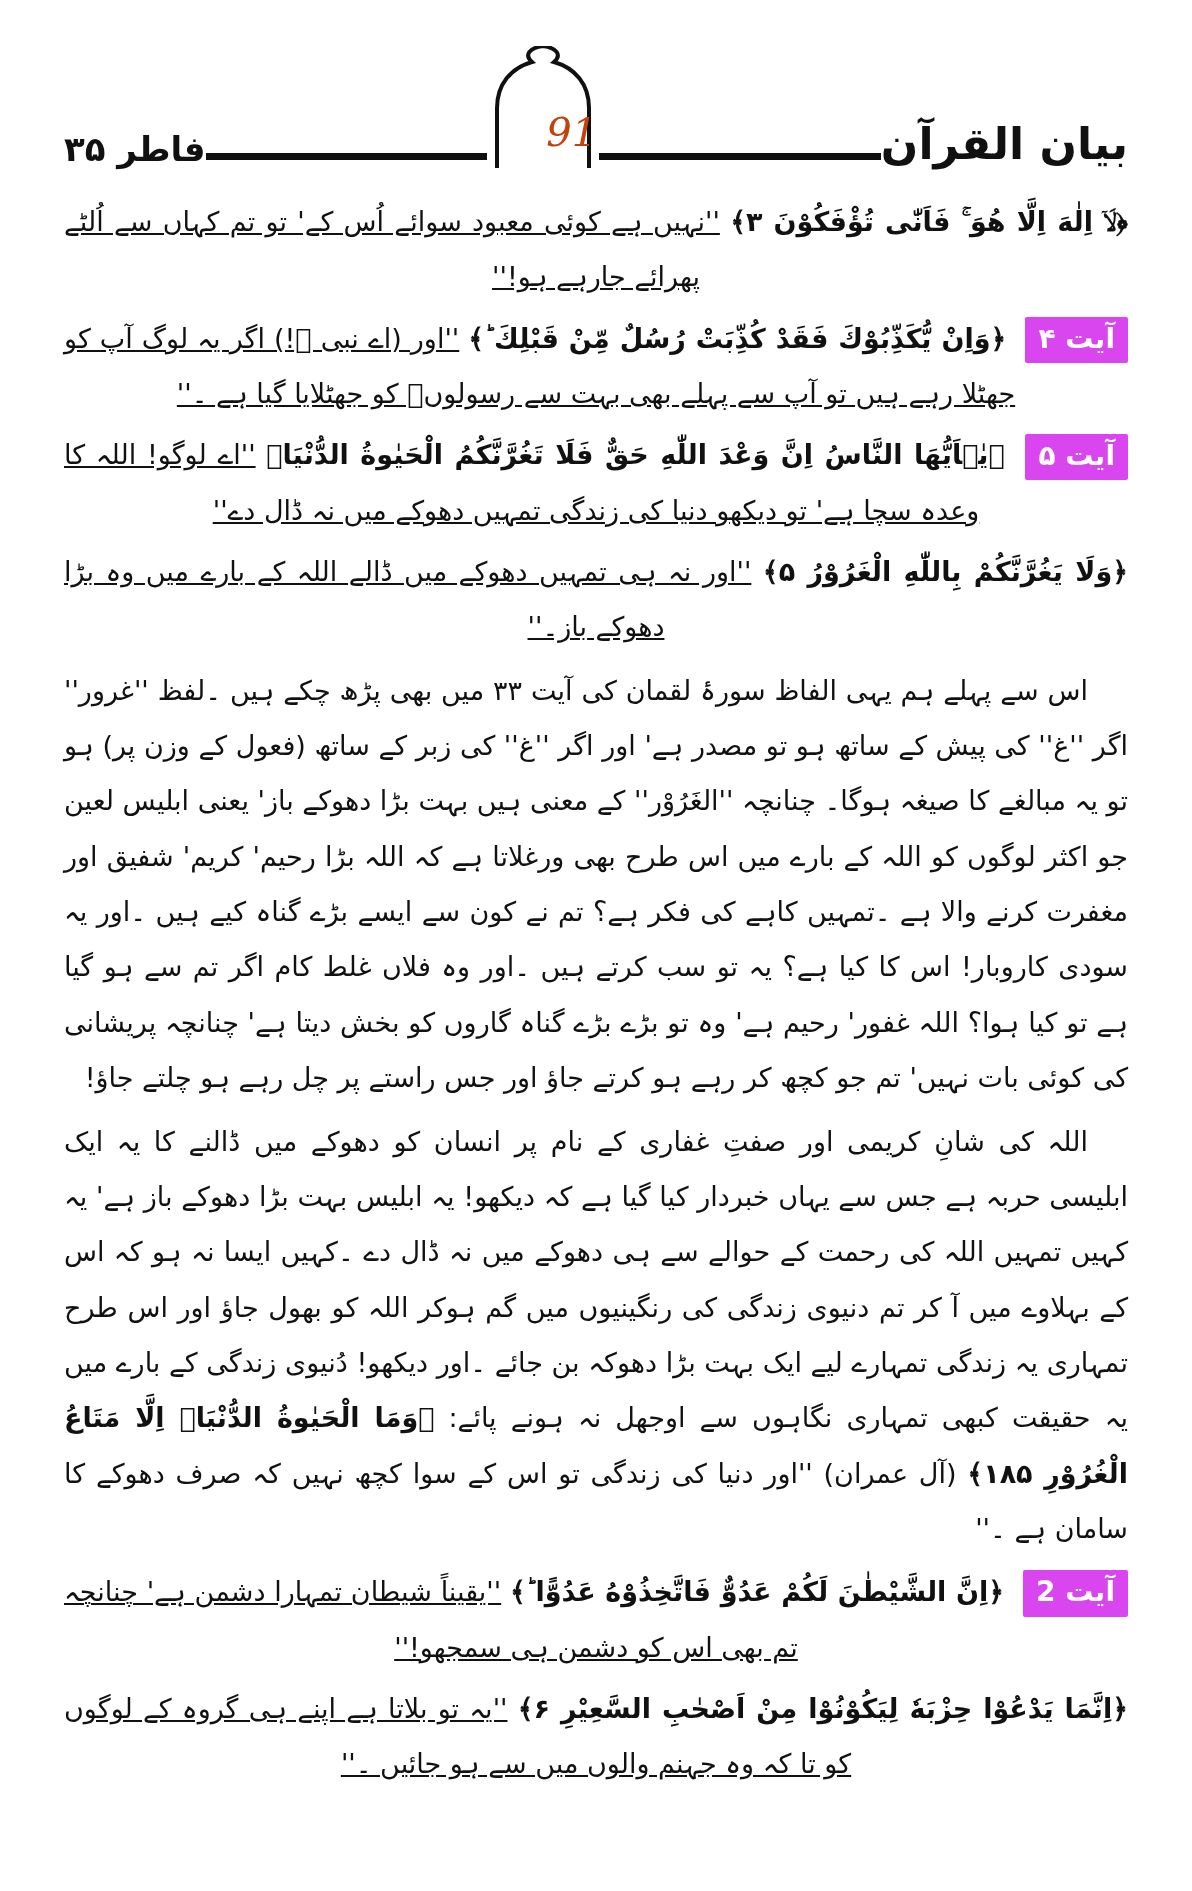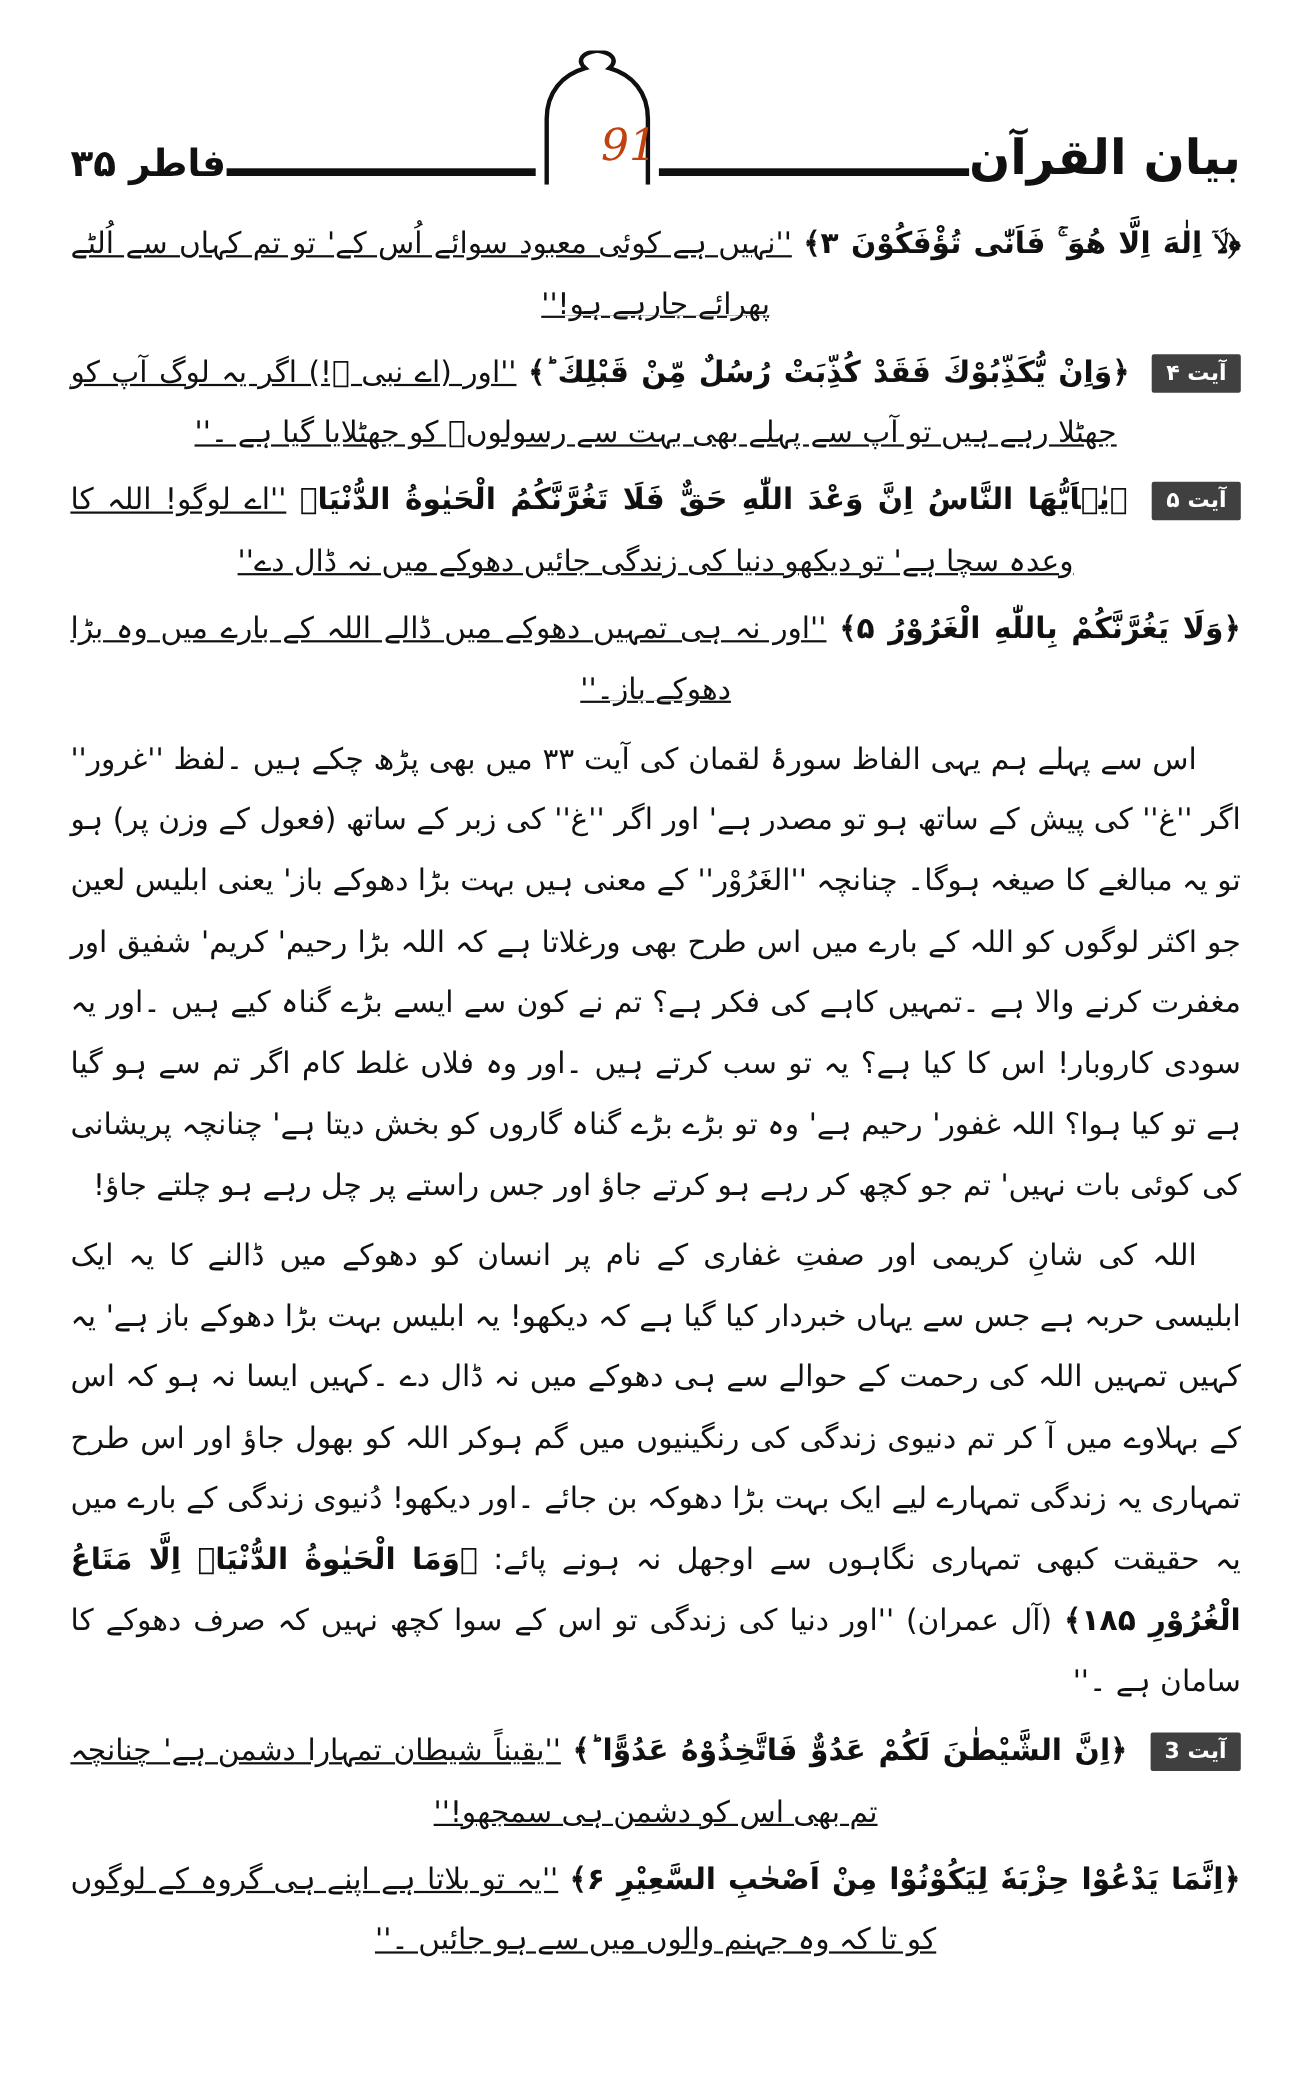--- a/index.html
+++ b/index.html
@@ -71,24 +71,24 @@
     text-align: justify;
     text-align-last: center;
     margin: 6px 0;
   }
   .arabic {
     font-weight: bold;
     font-size: 27px;
   }
   .ayat-label {
     display: inline-block;
-    background: #404040;
+    background: #d946ef;
     color: #fff;
     font-weight: bold;
-    font-size: 20px;
+    font-size: 28px;
     line-height: 1.45;
     padding: 2px 13px 4px 13px;
     margin-left: 10px;
     vertical-align: middle;
     border-radius: 2px;
   }
   .commentary {
     text-align: justify;
     text-align-last: right;
     text-indent: 40px;
@@ -124,38 +124,38 @@
     <div class="verse-block">
       <span class="ayat-label">آیت ۴</span>
       <span class="arabic">﴿وَاِنْ يُّكَذِّبُوْكَ فَقَدْ كُذِّبَتْ رُسُلٌ مِّنْ قَبْلِكَ ؕ﴾</span>
       <span class="translation">''اور (اے نبی ﷺ!) اگر یہ لوگ آپ کو جھٹلا رہے ہیں تو آپ سے پہلے بھی بہت سے رسولوںؑ کو جھٹلایا گیا ہے ۔''</span>
     </div>
 
 
     <div class="verse-block">
       <span class="ayat-label">آیت ۵</span>
       <span class="arabic">﴿يٰۤاَيُّهَا النَّاسُ اِنَّ وَعْدَ اللّٰهِ حَقٌّ فَلَا تَغُرَّنَّكُمُ الْحَيٰوةُ الدُّنْيَا﴾</span>
-      <span class="translation">''اے لوگو! اللہ کا وعدہ سچا ہے' تو دیکھو دنیا کی زندگی جائیں دھوکے میں نہ ڈال دے''</span>
+      <span class="translation">''اے لوگو! اللہ کا وعدہ سچا ہے' تو دیکھو دنیا کی زندگی تمہیں دھوکے میں نہ ڈال دے''</span>
     </div>
 
     <div class="verse-block">
       <span class="arabic">﴿وَلَا يَغُرَّنَّكُمْ بِاللّٰهِ الْغَرُوْرُ ۵﴾</span>
       <span class="translation">''اور نہ ہی تمہیں دھوکے میں ڈالے اللہ کے بارے میں وہ بڑا دھوکے باز۔''</span>
     </div>
 
     <div class="commentary">اس سے پہلے ہم یہی الفاظ سورۂ لقمان کی آیت ۳۳ میں بھی پڑھ چکے ہیں ۔لفظ ''غرور'' اگر ''غ'' کی پیش کے ساتھ ہو تو مصدر ہے' اور اگر ''غ'' کی زبر کے ساتھ (فعول کے وزن پر) ہو تو یہ مبالغے کا صیغہ ہوگا۔ چنانچہ ''الغَرُوْر'' کے معنی ہیں بہت بڑا دھوکے باز' یعنی ابلیس لعین جو اکثر لوگوں کو اللہ کے بارے میں اس طرح بھی ورغلاتا ہے کہ اللہ بڑا رحیم' کریم' شفیق اور مغفرت کرنے والا ہے ۔تمہیں کاہے کی فکر ہے؟ تم نے کون سے ایسے بڑے گناہ کیے ہیں ۔اور یہ سودی کاروبار! اس کا کیا ہے؟ یہ تو سب کرتے ہیں ۔اور وہ فلاں غلط کام اگر تم سے ہو گیا ہے تو کیا ہوا؟ اللہ غفور' رحیم ہے' وہ تو بڑے بڑے گناہ گاروں کو بخش دیتا ہے' چنانچہ پریشانی کی کوئی بات نہیں' تم جو کچھ کر رہے ہو کرتے جاؤ اور جس راستے پر چل رہے ہو چلتے جاؤ!</div>
 
     <div class="commentary">
       <span>اللہ کی شانِ کریمی اور صفتِ غفاری کے نام پر انسان کو دھوکے میں ڈالنے کا یہ ایک ابلیسی حربہ ہے جس سے یہاں خبردار کیا گیا ہے کہ دیکھو! یہ ابلیس بہت بڑا دھوکے باز ہے' یہ کہیں تمہیں اللہ کی رحمت کے حوالے سے ہی دھوکے میں نہ ڈال دے ۔کہیں ایسا نہ ہو کہ اس کے بہلاوے میں آ کر تم دنیوی زندگی کی رنگینیوں میں گم ہوکر اللہ کو بھول جاؤ اور اس طرح تمہاری یہ زندگی تمہارے لیے ایک بہت بڑا دھوکہ بن جائے ۔اور دیکھو! دُنیوی زندگی کے بارے میں یہ حقیقت کبھی تمہاری نگاہوں سے اوجھل نہ ہونے پائے: </span>
       <span class="arabic">﴿وَمَا الْحَيٰوةُ الدُّنْيَاۤ اِلَّا مَتَاعُ الْغُرُوْرِ ۱۸۵﴾</span>
       <span> (آل عمران) ''اور دنیا کی زندگی تو اس کے سوا کچھ نہیں کہ صرف دھوکے کا سامان ہے ۔''</span>
     </div>
 
     <div class="verse-block">
-      <span class="ayat-label">آیت 3</span>
+      <span class="ayat-label">آیت 2</span>
       <span class="arabic">﴿اِنَّ الشَّيْطٰنَ لَكُمْ عَدُوٌّ فَاتَّخِذُوْهُ عَدُوًّا ؕ﴾</span>
       <span class="translation">''یقیناً شیطان تمہارا دشمن ہے' چنانچہ تم بھی اس کو دشمن ہی سمجھو!''</span>
     </div>
 
     <div class="verse-block">
       <span class="arabic">﴿اِنَّمَا يَدْعُوْا حِزْبَهٗ لِيَكُوْنُوْا مِنْ اَصْحٰبِ السَّعِيْرِ ۶﴾</span>
       <span class="translation">''یہ تو بلاتا ہے اپنے ہی گروہ کے لوگوں کو تا کہ وہ جہنم والوں میں سے ہو جائیں ۔''</span>
     </div>
 
   </div>

